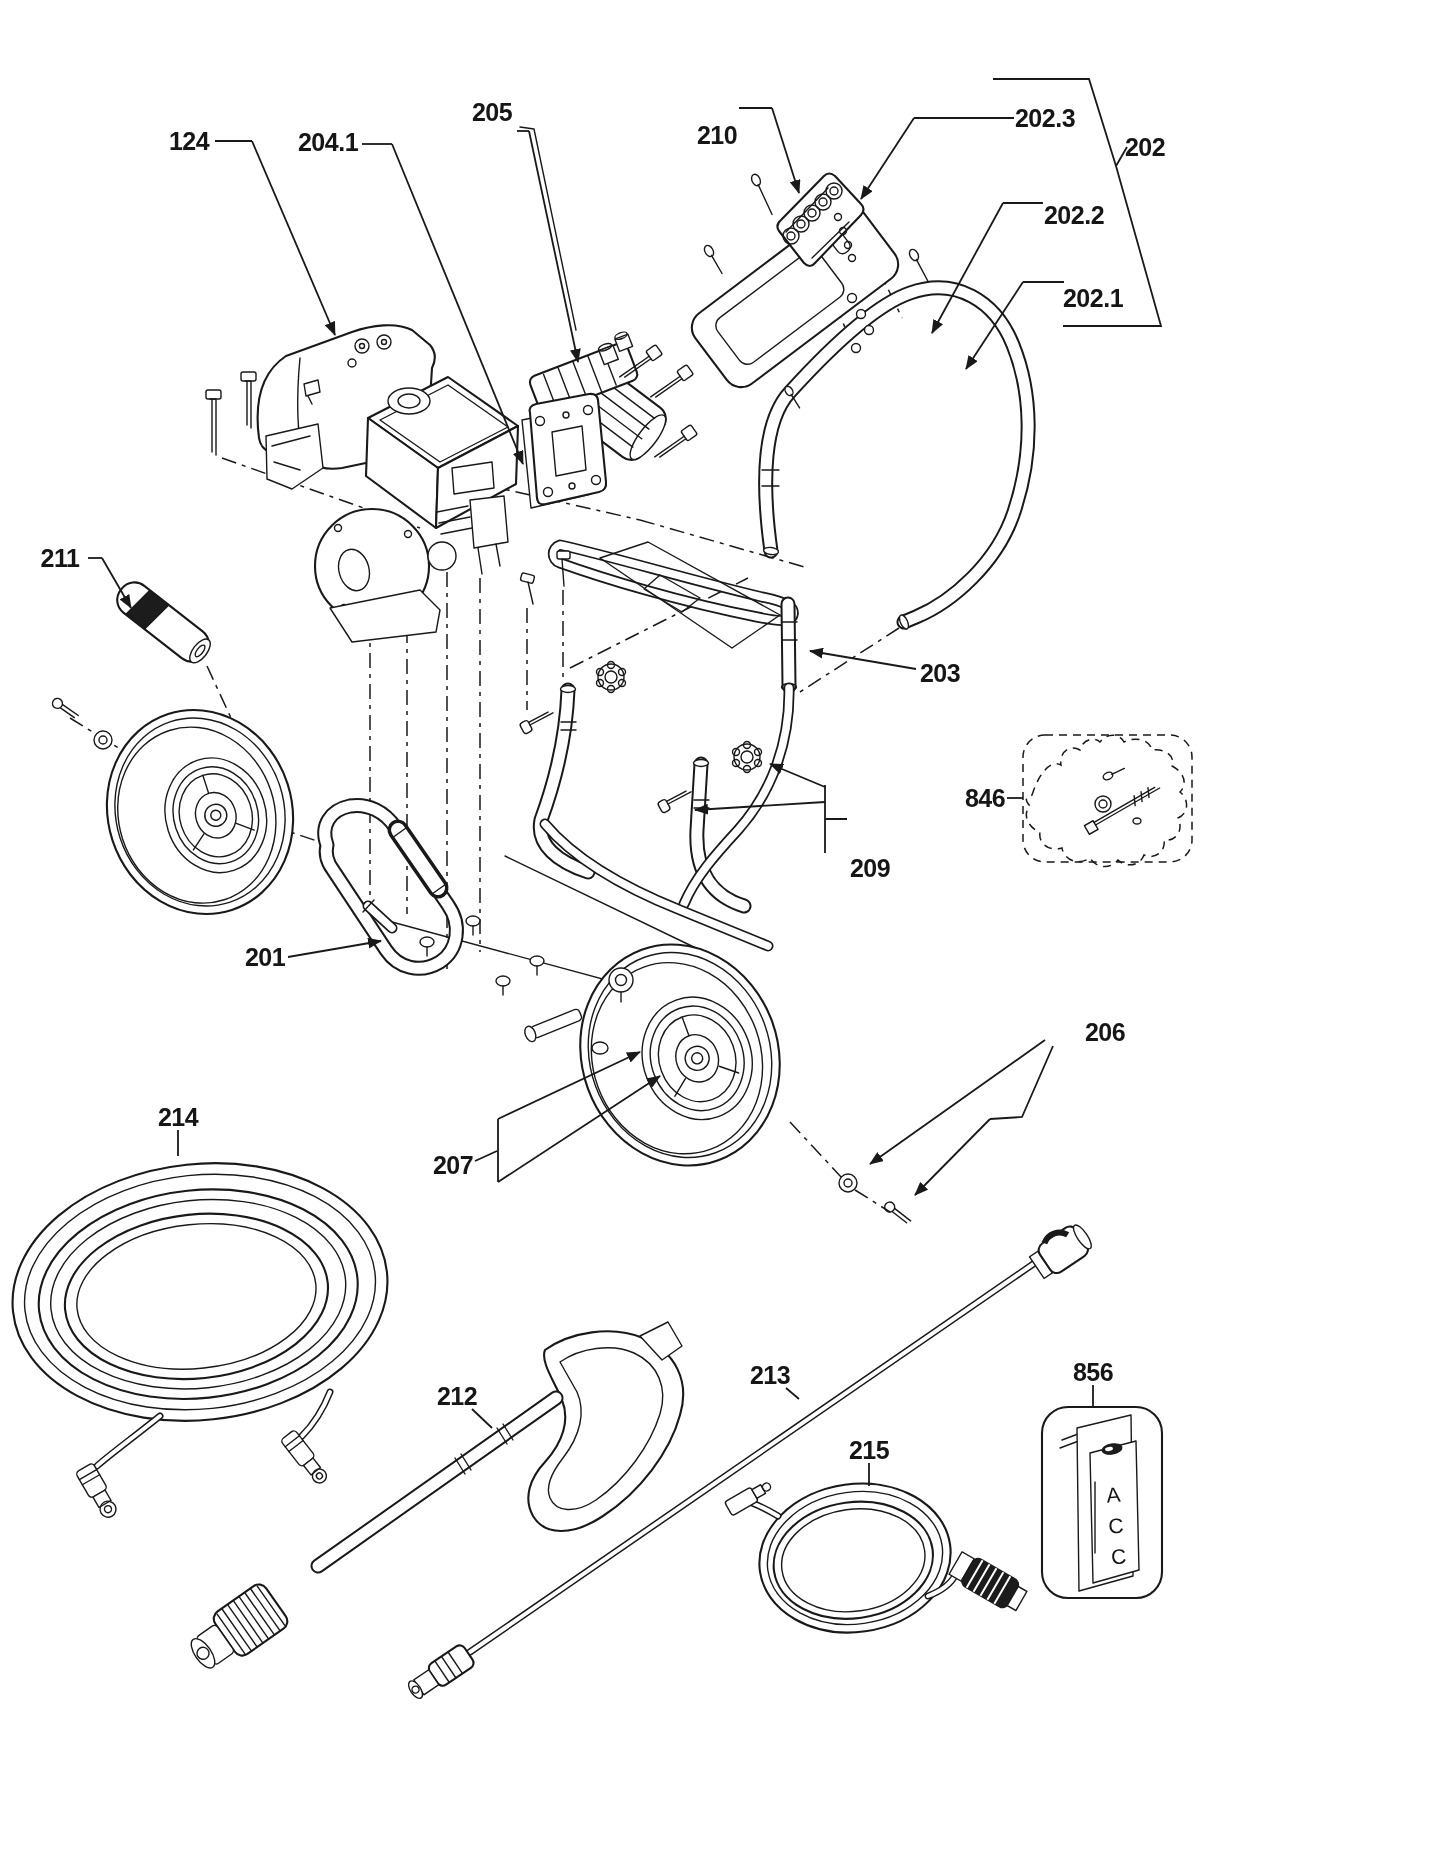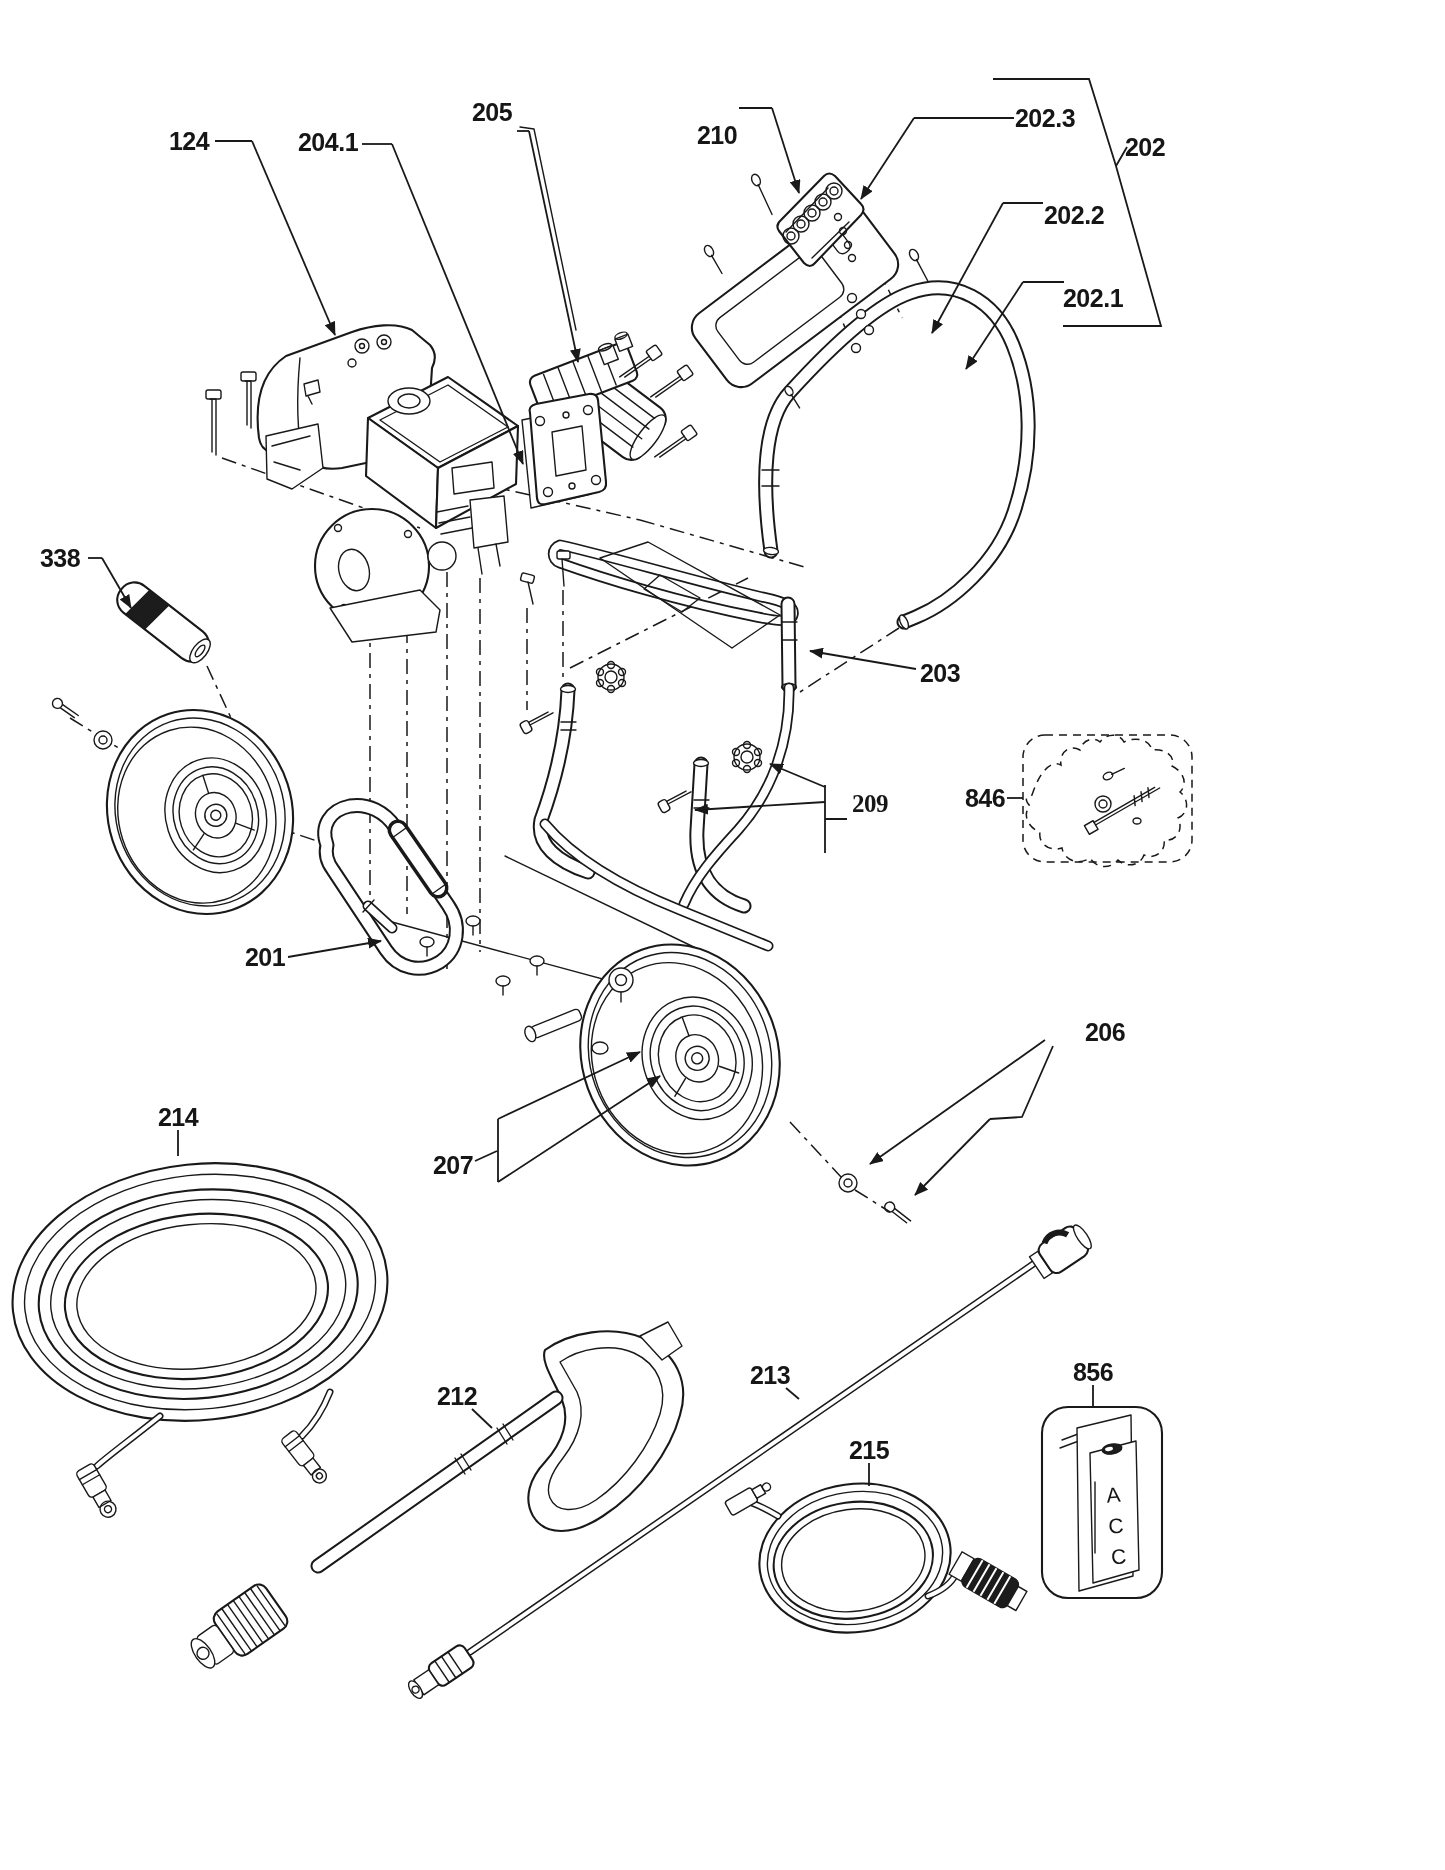--- a/index.html
+++ b/index.html
@@ -516,23 +516,23 @@
 
 <div id="callouts">
       <div class="callout" style="left: 189px; top: 141px;">124</div>
       <div class="callout" style="left: 328px; top: 142px;">204.1</div>
       <div class="callout" style="left: 492px; top: 112px;">205</div>
       <div class="callout" style="left: 717px; top: 108px; margin-top: 27px;">210</div>
       <div class="callout" style="left: 1045px; top: 118px;">202.3</div>
       <div class="callout" style="left: 1145px; top: 131px; margin-top: 16px;">202</div>
       <div class="callout" style="left: 1074px; top: 203px; margin-top: 12px;">202.2</div>
       <div class="callout" style="left: 1093px; top: 282px; margin-top: 16px;">202.1</div>
-      <div class="callout" style="left: 60px; top: 558px;">338</div>
+      <div class="callout" style="left: 60px; top: 558px;">211</div>
       <div class="callout" style="left: 940px; top: 673px;">203</div>
-      <div class="callout" style="left: 870px; top: 804px; font-family: Liberation Serif, serif;">209</div>
+      <div class="callout" style="left: 870px; top: 868px;">209</div>
       <div class="callout" style="left: 985px; top: 772px; margin-top: 26px;">846</div>
       <div class="callout" style="left: 265px; top: 957px;">201</div>
       <div class="callout" style="left: 1069px; top: 1032px; margin-left: 36px;">206</div>
       <div class="callout" style="left: 453px; top: 1165px;">207</div>
       <div class="callout" style="left: 178px; top: 1117px;">214</div>
       <div class="callout" style="left: 457px; top: 1396px;">212</div>
       <div class="callout" style="left: 770px; top: 1375px;">213</div>
       <div class="callout" style="left: 869px; top: 1450px;">215</div>
       <div class="callout" style="left: 1093px; top: 1372px;">856</div>
     </div>

